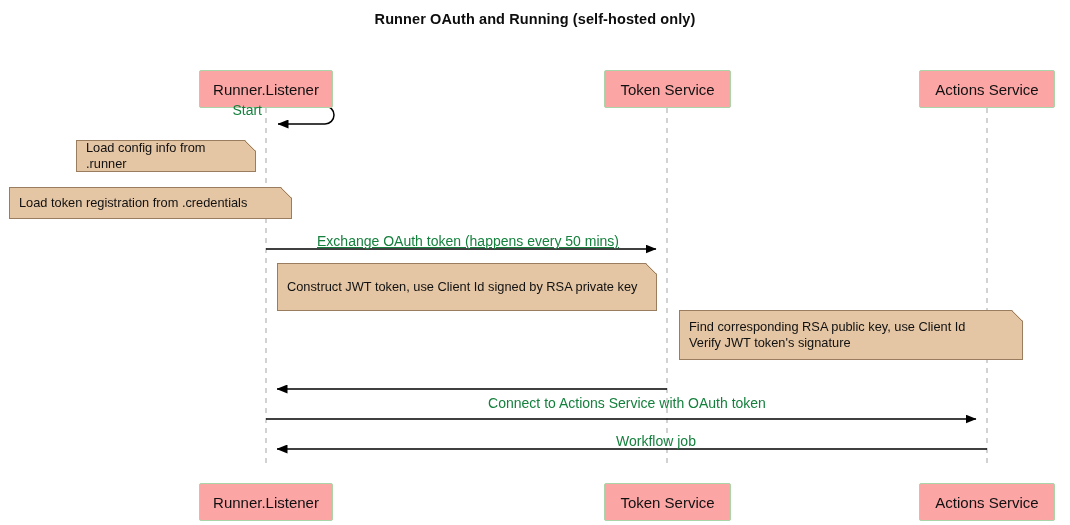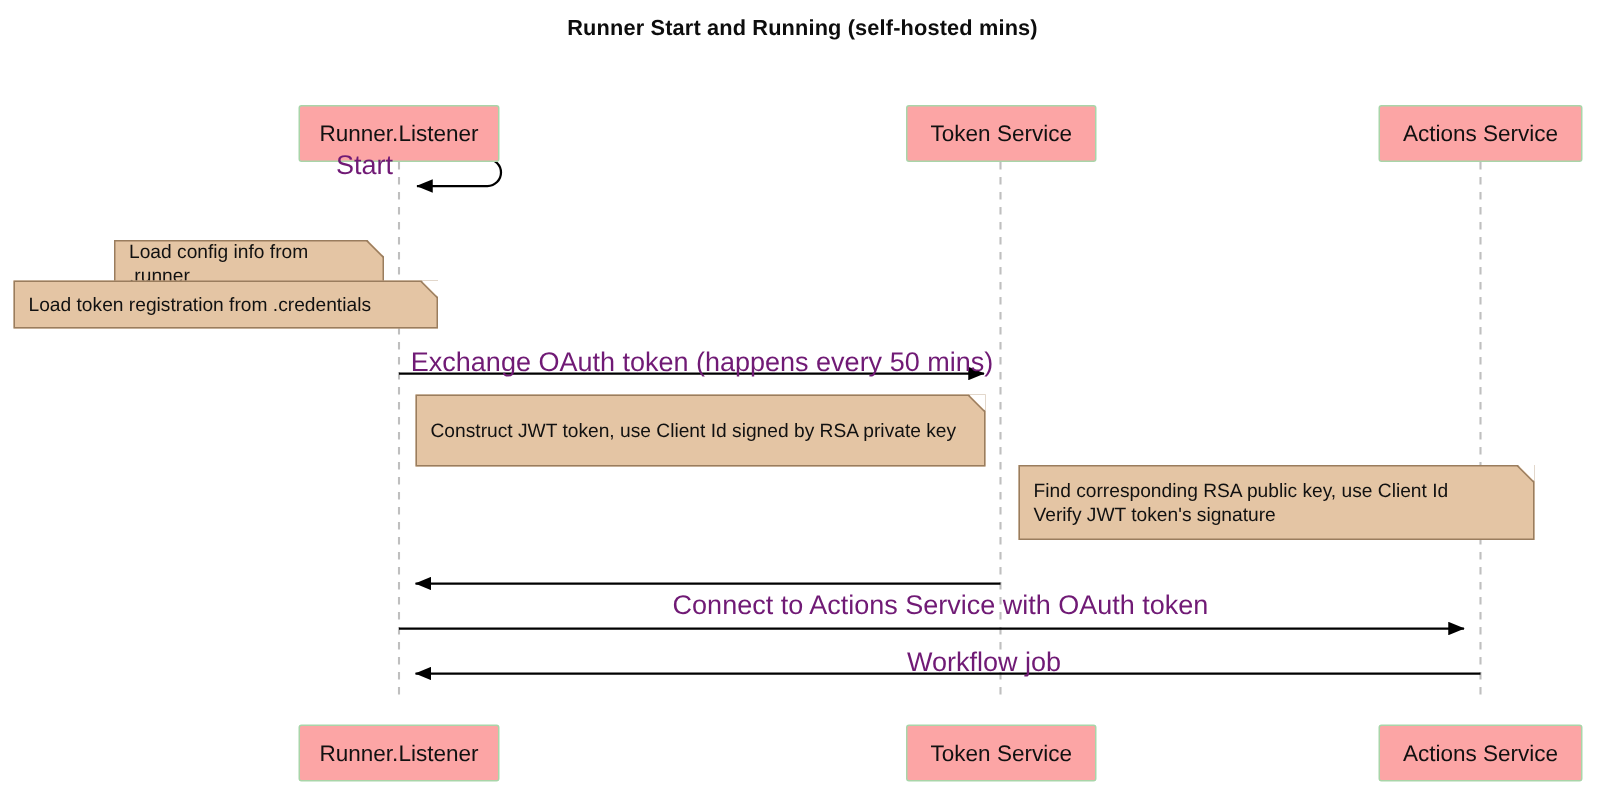--- a/index.html
+++ b/index.html
@@ -91,40 +91,40 @@
     position: absolute;
     right: -1px;
     top: -1px;
     width: 12px;
     height: 12px;
   }
 
   
   .msg-label {
     position: absolute;
-    font-size: 18px;
-    color: #701a75;
+    font-size: 14px;
+    color: #15803d;
     white-space: nowrap;
     line-height: 14px;
   }
   .msg-label.centered {
     text-align: center;
     transform: translateX(-50%);
   }
   .msg-label.right-al {
     text-align: right;
     transform: translateX(-100%);
   }
 </style>
 </head>
 <body>
 
 <div id="diagram-root">
 
-  <div class="diagram-title">Runner Start and Running (self-hosted mins)</div>
+  <div class="diagram-title">Runner OAuth and Running (self-hosted only)</div>
 
   <svg id="wire-layer" width="1070" height="525" viewBox="0 0 1070 525" xmlns="http://www.w3.org/2000/svg">
     <defs>
       <marker id="arrowR" markerWidth="11" markerHeight="9" refX="10.5" refY="4.5" orient="auto" markerUnits="userSpaceOnUse">
         <path d="M0,0 L11,4.5 L0,9 z" fill="#000000"></path>
       </marker>
       <marker id="arrowL" markerWidth="11" markerHeight="9" refX="10.5" refY="4.5" orient="auto" markerUnits="userSpaceOnUse">
         <path d="M0,0 L11,4.5 L0,9 z" fill="#000000"></path>
       </marker>
     </defs>
@@ -173,21 +173,21 @@
   </div>
 
   <div class="participant" style="left:604px; top:463px; width:127px;">
     <span>Token Service</span>
   </div>
 
   <div class="participant" style="left:919px; top:463px; width:136px;">
     <span>Actions Service</span>
   </div>
 
-  <div class="note" style="left:76px; top:140px; width:180px; height:32px;margin-top:20px;">
+  <div class="note" style="left:76px; top:140px; width:180px; height:32px;">
     <span>Load config info from .runner</span>
     <span class="fold"></span>
     <svg class="fold-edge" viewBox="0 0 12 12">
       <path d="M0.5,0.5 L11.5,11.5" stroke="#9a7d5e" stroke-width="1" fill="none"></path>
     </svg>
   </div>
 
   <div class="note" style="left:9px; top:187px; width:283px; height:32px;">
     <span>Load token registration from .credentials</span>
     <span class="fold"></span>
@@ -208,20 +208,20 @@
     <span>Find corresponding RSA public key, use Client Id
 Verify JWT token's signature</span>
     <span class="fold"></span>
     <svg class="fold-edge" viewBox="0 0 12 12">
       <path d="M0.5,0.5 L11.5,11.5" stroke="#9a7d5e" stroke-width="1" fill="none"></path>
     </svg>
   </div>
 
   <div class="msg-label right-al" style="left:262px; top:103px;">Start</div>
 
-  <div class="msg-label centered" style="left:468px; top:234px;">Exchange OAuth token (happens every 50 mins)</div>
+  <div class="msg-label centered" style="left:468px; top:234px;text-decoration:underline;">Exchange OAuth token (happens every 50 mins)</div>
 
 
   <div class="msg-label centered" style="left:627px; top:396px;">Connect to Actions Service with OAuth token</div>
 
   <div class="msg-label centered" style="left:628px; top:434px;margin-left:28px;">Workflow job</div>
 
 </div>
 
 </body></html>

